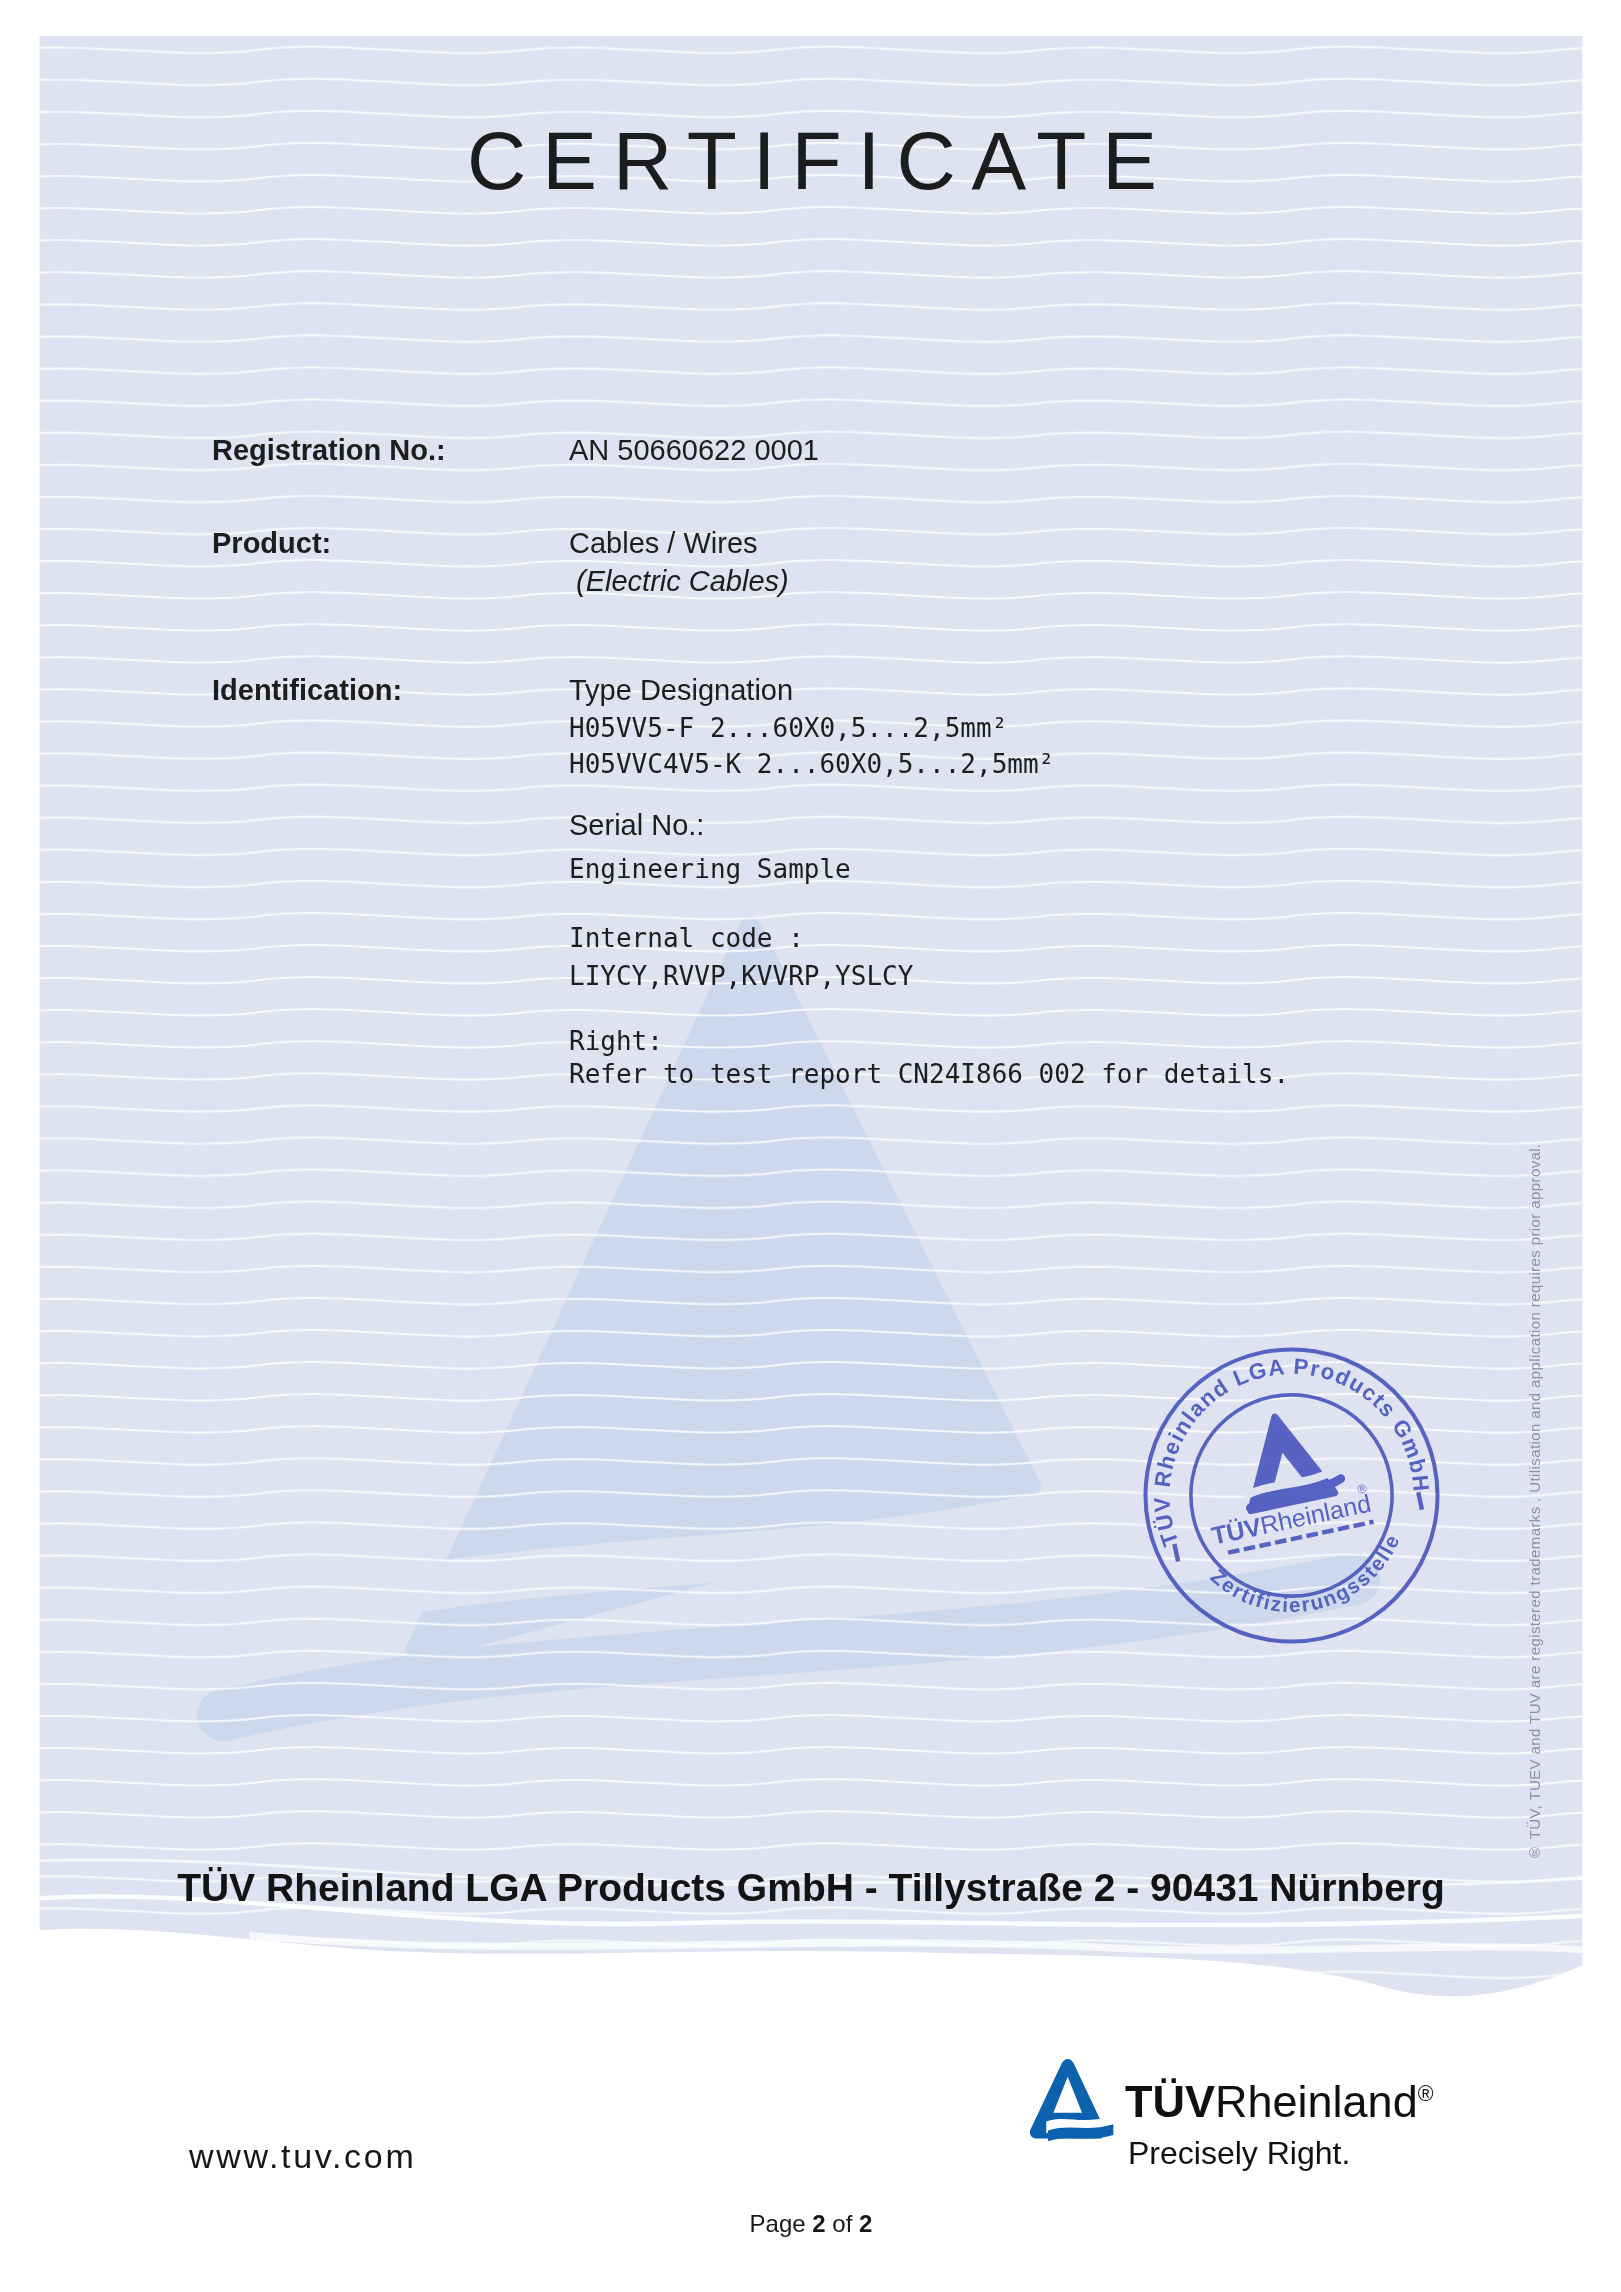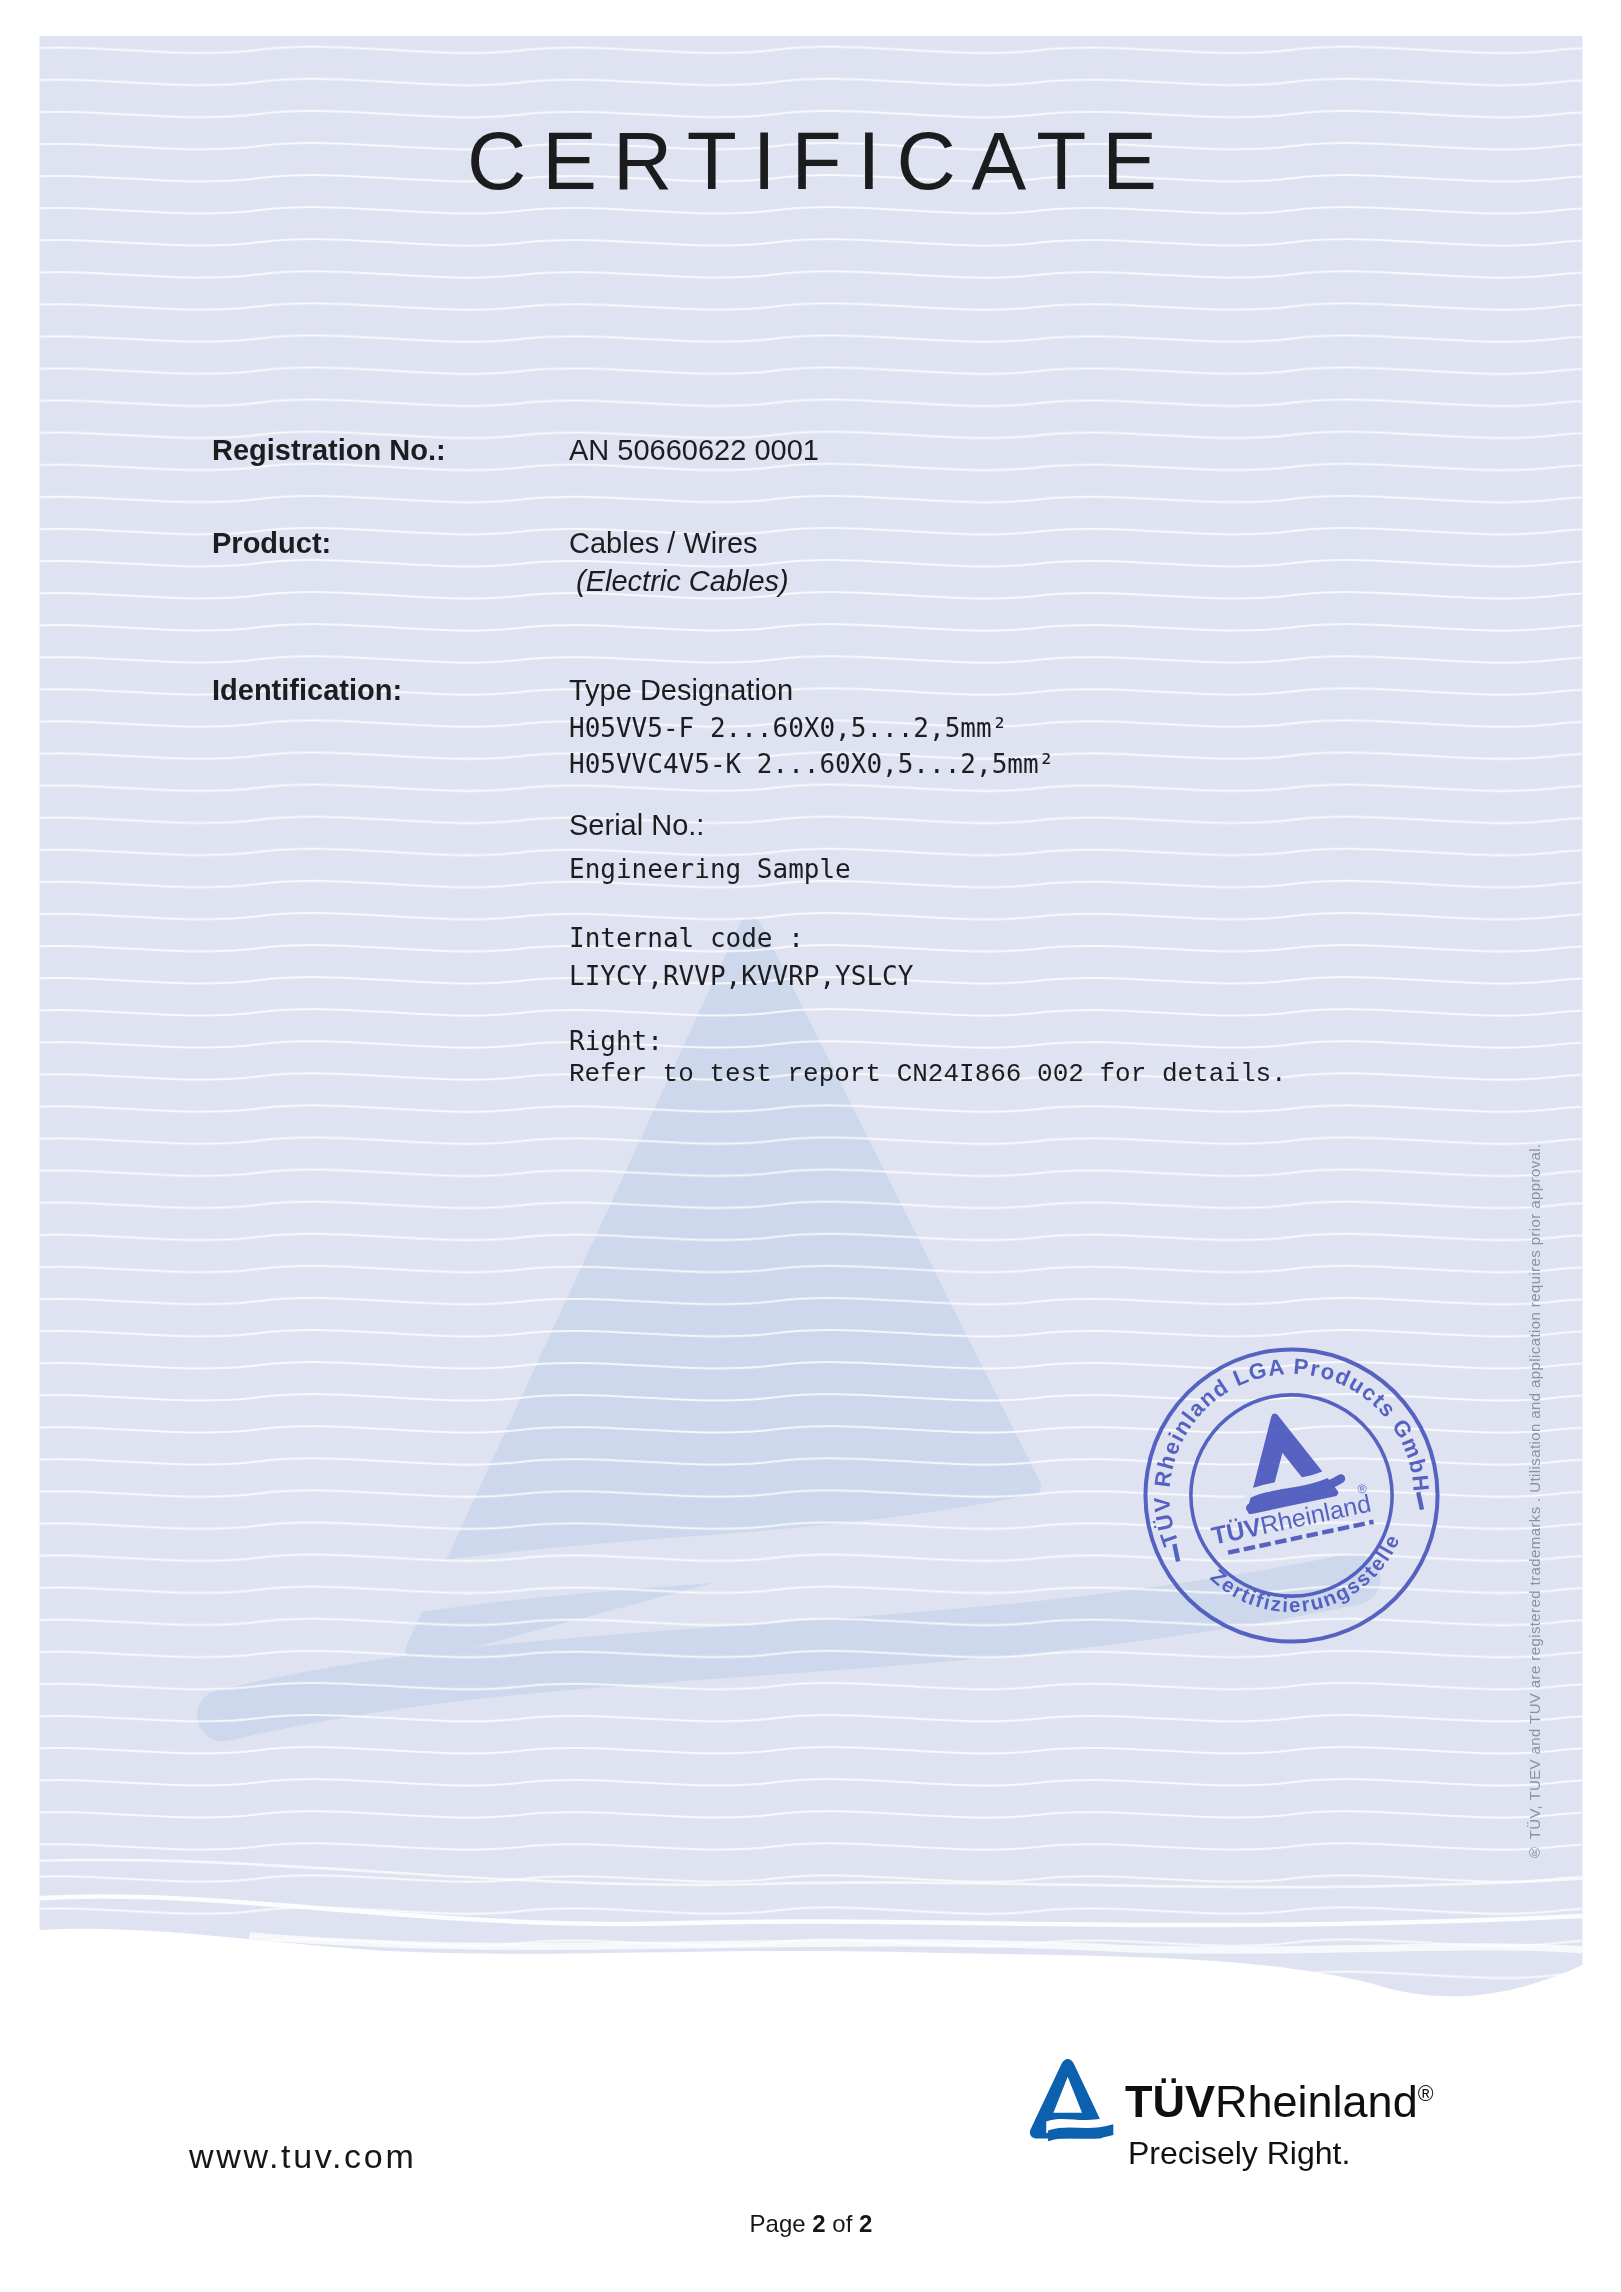--- a/index.html
+++ b/index.html
@@ -22,21 +22,21 @@
   .row-product{top:527px;}
   .row-electric{top:565px;}
   .row-ident{top:674px;}
   .row-type1{top:713px;}
   .row-type2{top:749px;}
   .row-serialh{top:809px;}
   .row-serialv{top:854px;}
   .row-internalh{top:923px;}
   .row-internalv{top:961px;}
   .row-remarkh{top:1026px;}
-  .row-remarkv{top:1059px;font-family:Liberation Mono, monospace;}
+  .row-remarkv{top:1059px;}
   .company{top:1866px;font-size:39px;font-weight:700;color:#131316;}
   .celine{top:1961px;font-size:25px;font-weight:700;color:#131316;}
   .website{left:153px;top:2137px;font-size:34px;letter-spacing:2.7px;color:#17171a;margin-left:36px;}
   .pageline{top:2210px;font-size:24px;color:#17171a;}
   .pageline b{font-weight:700;}
   .logotext{left:1125px;top:2076px;font-size:45px;color:#101012;white-space:nowrap;}
   .logotext .tuv{font-weight:700;}
   .logotext .reg{font-size:21.4px;vertical-align:super;}
   .tagline{left:1128px;top:2135px;font-size:32px;color:#101012;}
   .sidenote{
@@ -128,20 +128,21 @@
       </text>
       <text x="252" y="192" font-family="Liberation Sans, sans-serif" font-size="14" fill="#4150ba">®</text>
       <line x1="95" y1="226" x2="262" y2="226" stroke="#4150ba" stroke-width="5" stroke-dasharray="13 5"></line>
       <line x1="38" y1="204" x2="38" y2="224" stroke="#4150ba" stroke-width="5"></line>
       <line x1="318" y1="204" x2="318" y2="224" stroke="#4150ba" stroke-width="5"></line>
     </g>
   </svg>
 
   <div class="abs sidenote">® TÜV, TUEV and TUV are registered trademarks . Utilisation and application requires prior approval.</div>
 
+  <div class="abs center company">TÜV Rheinland LGA Products GmbH - Tillystraße 2 - 90431 Nürnberg</div>
   <div class="abs website">www.tuv.com</div>
 
   <svg class="abs" style="left:1023px;top:2050px" width="93" height="102" viewBox="0 0 104 114">
     <path d="M50 10 C52.5 10 55 11.8 56.6 14.8 L91.6 89 C93.8 93.6 90.6 99 85.6 99 L14.4 99 C9.4 99 6.2 93.6 8.4 89 L43.4 14.8 C45 11.8 47.5 10 50 10 Z
              M50 30 L66 70 L34 70 Z" fill="#0b61ad" fill-rule="evenodd"></path>
     <path d="M26 80 C48 72 66 84 98 74 L98 87 C66 97 48 85 26 93 Z" fill="#ffffff"></path>
     <path d="M28 90 C52 82 72 92 101 83 L101 95 C72 104 52 94 28 102 Z" fill="#0b61ad"></path>
   </svg>
   <div class="abs logotext"><span class="tuv">TÜV</span><span>Rheinland</span><span class="reg">®</span></div>
   <div class="abs tagline">Precisely Right.</div>

